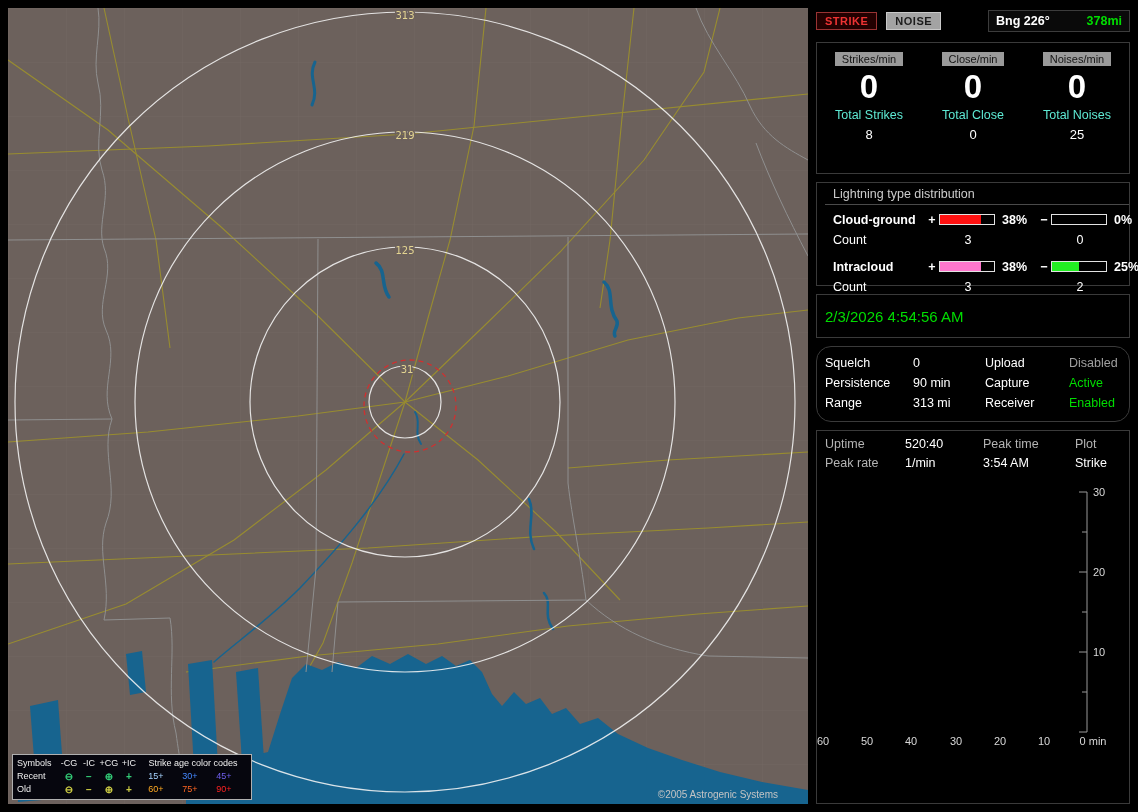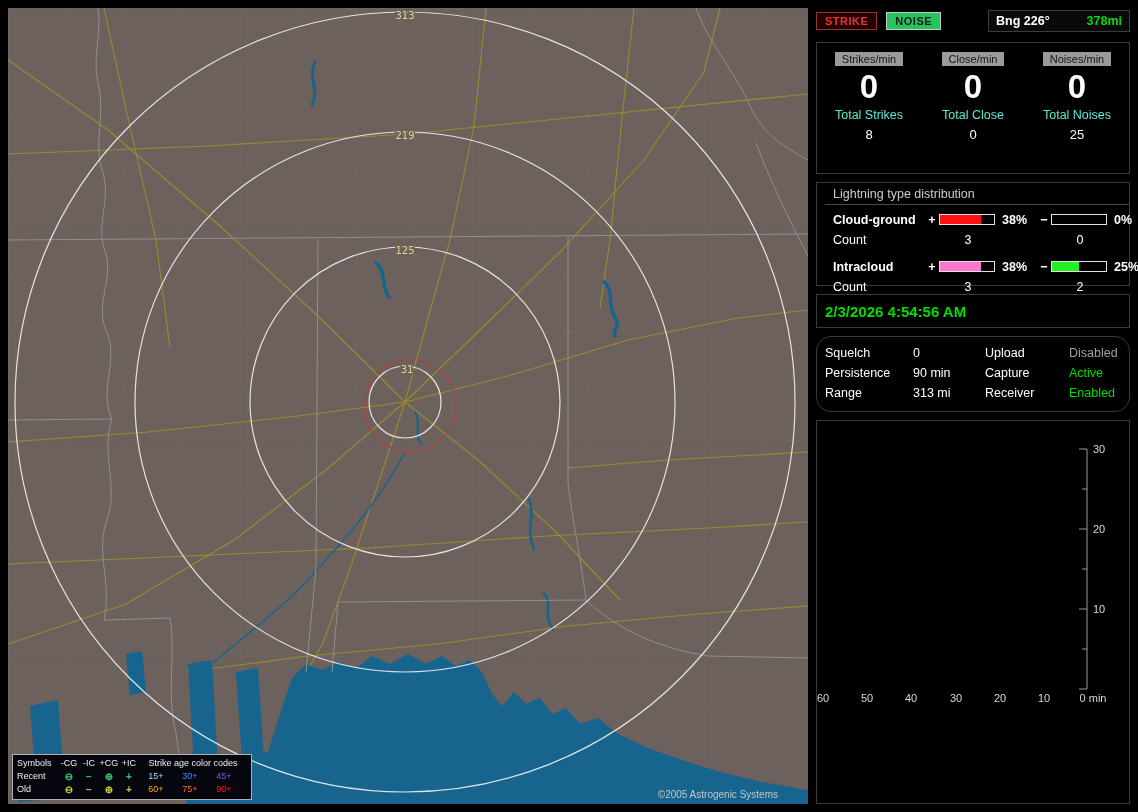--- a/index.html
+++ b/index.html
@@ -16,21 +16,21 @@
   .leg-sym { text-align:center; font-size:10px; font-weight:bold; }
   .copyright { position:absolute; right:30px; bottom:4px; color:#c4c4c4; font-size:10px; }
 
   
   .panel { position:absolute; left:816px; top:8px; width:314px; height:796px; display:flex; flex-direction:column; gap:8px; color:#fff; font-size:12.5px; }
   .box { border:1px solid #3a3a3a; background:#000; }
 
   .topbar { height:26px; display:flex; align-items:center; gap:9px; }
   .ind { font-size:11px; font-weight:bold; padding:2px 8px; letter-spacing:0.5px; cursor:default; }
   .ind-strike { background:#220000; border:1px solid #993333; color:#ee3333; }
-  .ind-noise  { background:#22c55e; border:1px solid #c9c9c9; color:#1c1c1c; }
+  .ind-noise  { background:#a3a3a3; border:1px solid #c9c9c9; color:#1c1c1c; }
   .bng { margin-left:auto; width:142px; height:22px; background:#0a0a0a; border:1px solid #3c3c3c; display:flex; align-items:center; justify-content:space-between; padding:0 7px; font-weight:bold; font-size:12.5px; }
 
   .stats { height:132px; display:grid; grid-template-columns:repeat(3,1fr); padding-top:9px; }
   .stat-col { display:flex; flex-direction:column; align-items:center; }
   .chip { background:#9a9a9a; color:#141414; font-size:11px; padding:1px 7px; }
   .bigval { font-size:33px; font-weight:bold; margin-top:2px; line-height:1.15; }
   .tlabel { font-size:12.5px; color:#5eead4; margin-top:2px; }
   .tval { font-size:13px; margin-top:5px; }
 
   .dist { height:104px; padding-bottom:4px;padding-left:8px; }
@@ -38,21 +38,21 @@
   .dist-row { display:grid; grid-template-columns:92px 14px 58px 40px 14px 58px 40px; align-items:center; height:21px; padding-left:8px; }
   .dist-row.second { margin-top:7px; }
   .count-row { display:grid; grid-template-columns:92px 14px 58px 40px 14px 58px 40px; align-items:center; height:19px; padding-left:8px; }
   .dlabel { font-weight:bold; }
   .sign { text-align:center; font-weight:bold; }
   .bar { width:56px; height:11px; border:1px solid #e2e2e2; background:#000; overflow:hidden; }
   .fill { display:block; height:100%; }
   .pct { font-weight:bold; padding-left:5px; }
   .cval { text-align:center; }
 
-  .datetime { height:34px; display:flex; align-items:center; padding-left:8px; font-size:15px; font-weight:bold; }
+  .datetime { height:44px; display:flex; align-items:center; padding-left:8px; font-size:15px; font-weight:normal; }
 
   .settings { height:76px; padding-top:6px;border-radius:15px; }
   .srow { display:grid; grid-template-columns:88px 72px 84px 1fr; padding:0 8px; height:20px; align-items:center; }
 
   .status { flex:1; padding-top:6px; }
   .stgrid { display:grid; grid-template-columns:80px 78px 92px 1fr; padding:0 8px; row-gap:5px; }
   .lab { color:#b4b4b4; }
   .val { color:#fff; }
   .trend-row { display:grid; grid-template-columns:80px auto; padding:0 8px; margin-top:9px; }
   .trend { margin-top:12px; }
@@ -273,20 +273,30 @@
       </div>
       <div class="srow">
         <span>Range</span>
         <span>313 mi</span>
         <span>Receiver</span>
         <span style="color: rgb(0, 221, 0);">Enabled</span>
       </div>
     </div>
 
     <div class="box status">
+      <div class="stgrid">
+        <span class="lab">Uptime</span>
+        <span class="val">520:40</span>
+        <span class="lab">Peak time</span>
+        <span class="lab">Plot</span>
+        <span class="lab">Peak rate</span>
+        <span class="val">1/min</span>
+        <span class="val">3:54 AM</span>
+        <span class="val">Strike</span>
+      </div>
 
       <svg class="trend" width="298" height="268" viewBox="0 0 298 268">
         <g stroke="#999" stroke-width="1">
           <line x1="270" y1="10" x2="270" y2="250"></line>
           <line x1="262" y1="10" x2="270" y2="10"></line>
           <line x1="265" y1="50" x2="270" y2="50"></line>
           <line x1="262" y1="90" x2="270" y2="90"></line>
           <line x1="265" y1="130" x2="270" y2="130"></line>
           <line x1="262" y1="170" x2="270" y2="170"></line>
           <line x1="265" y1="210" x2="270" y2="210"></line>

